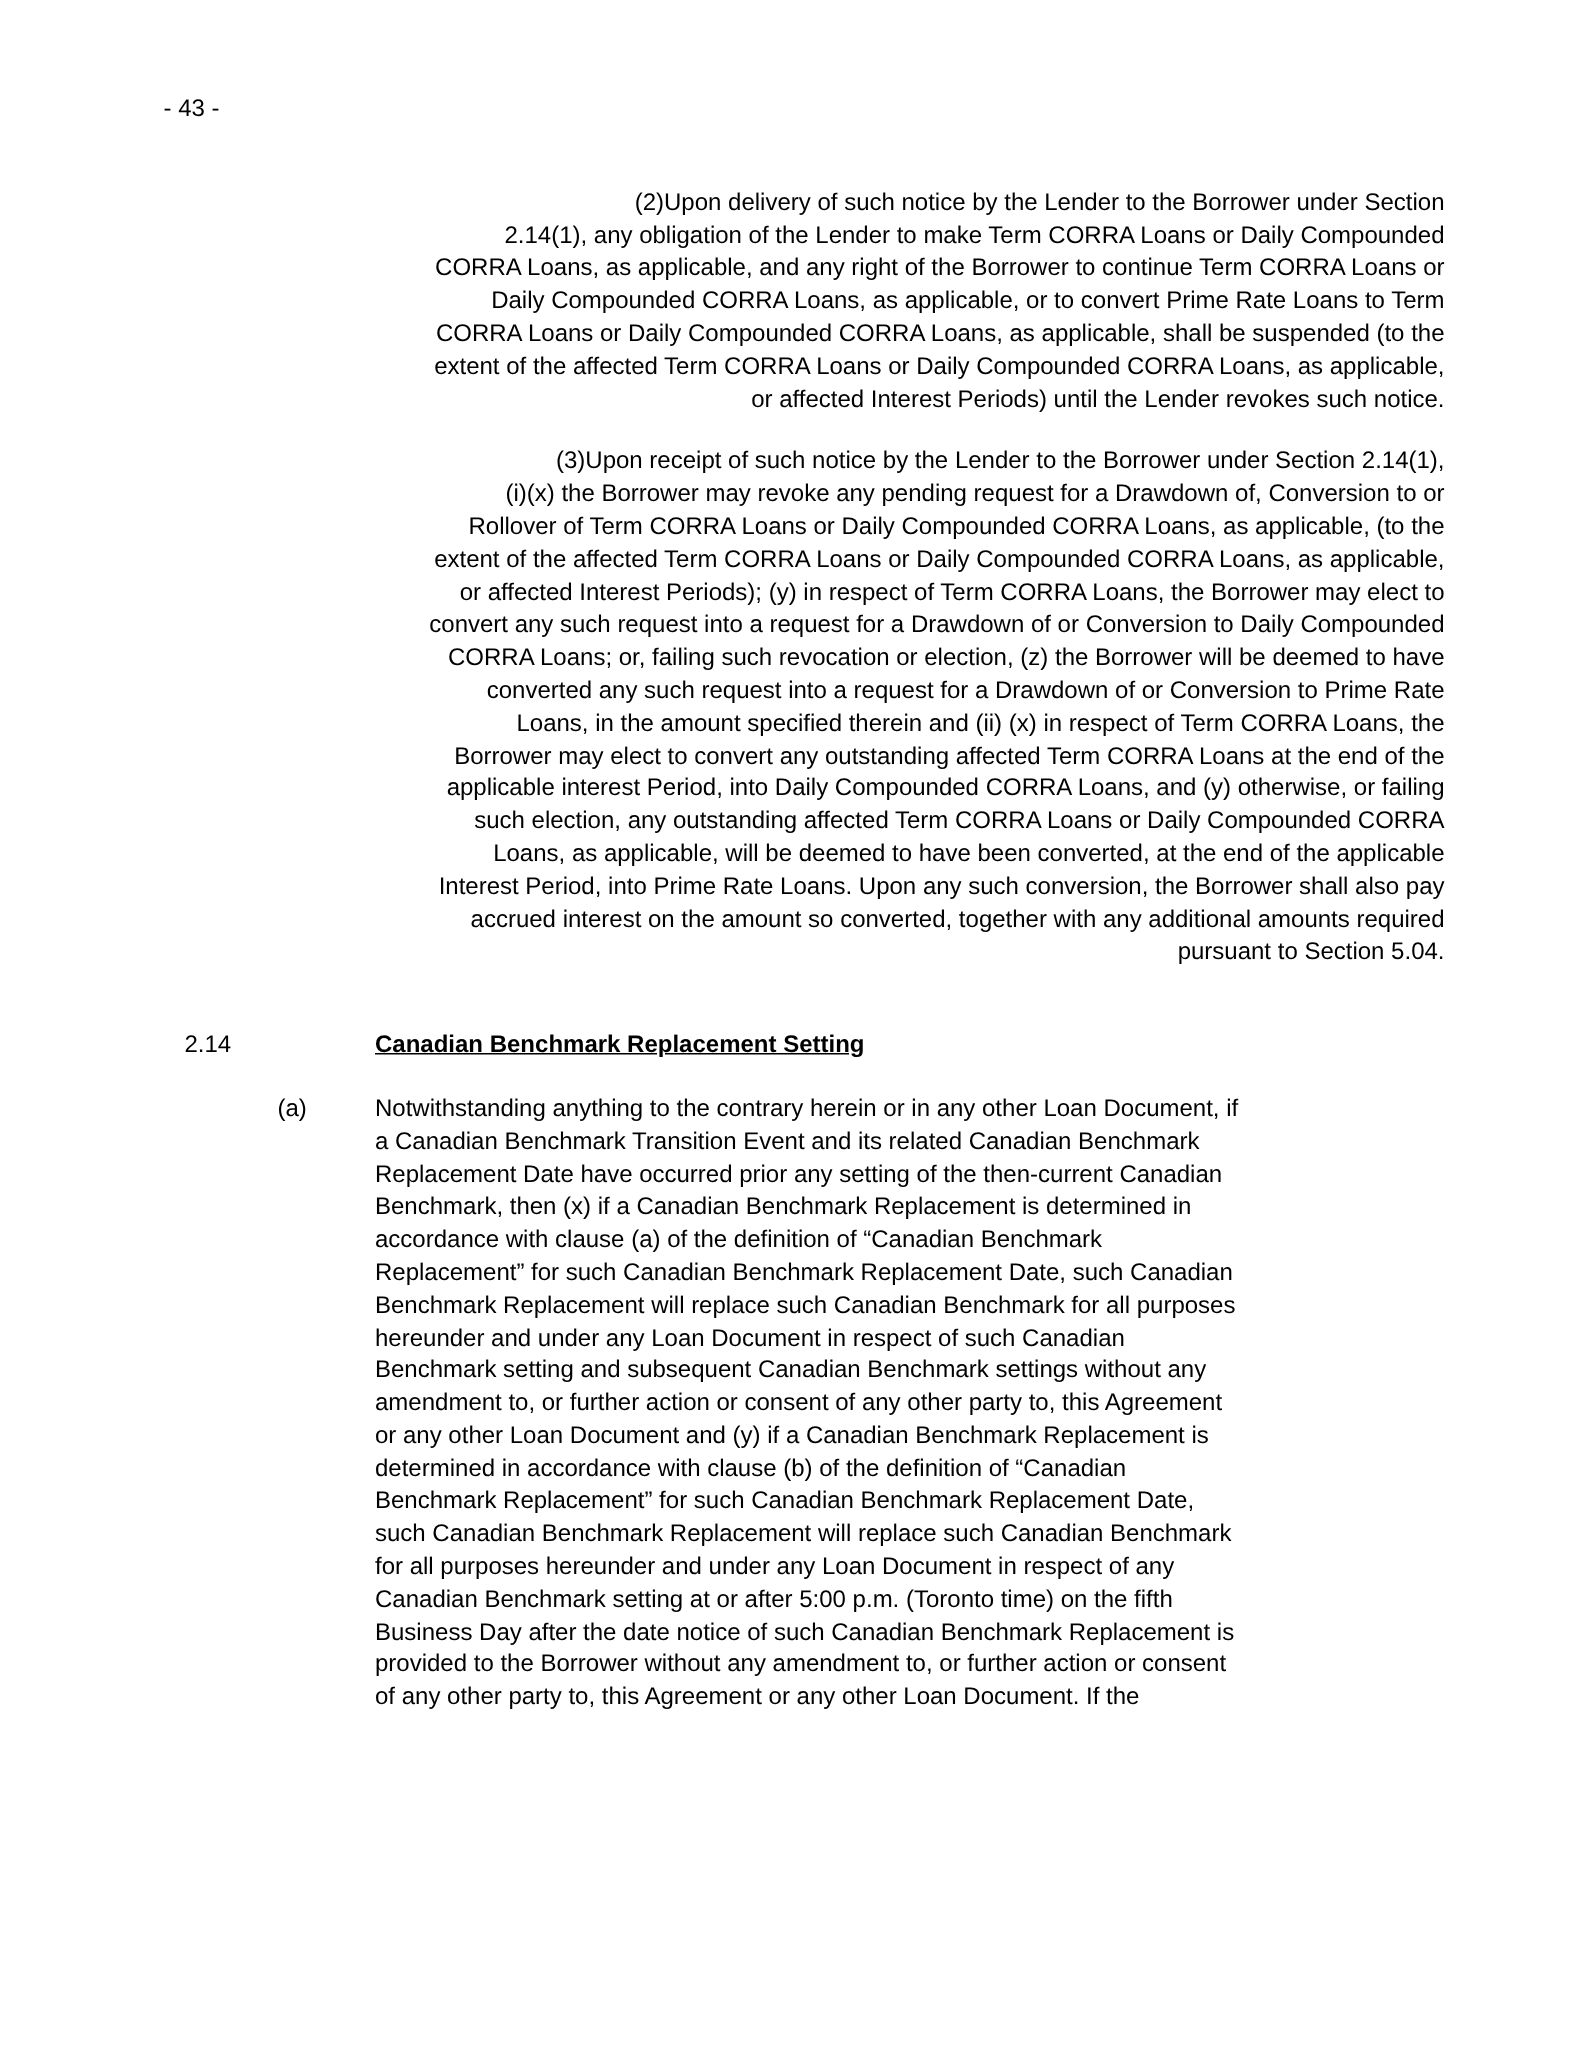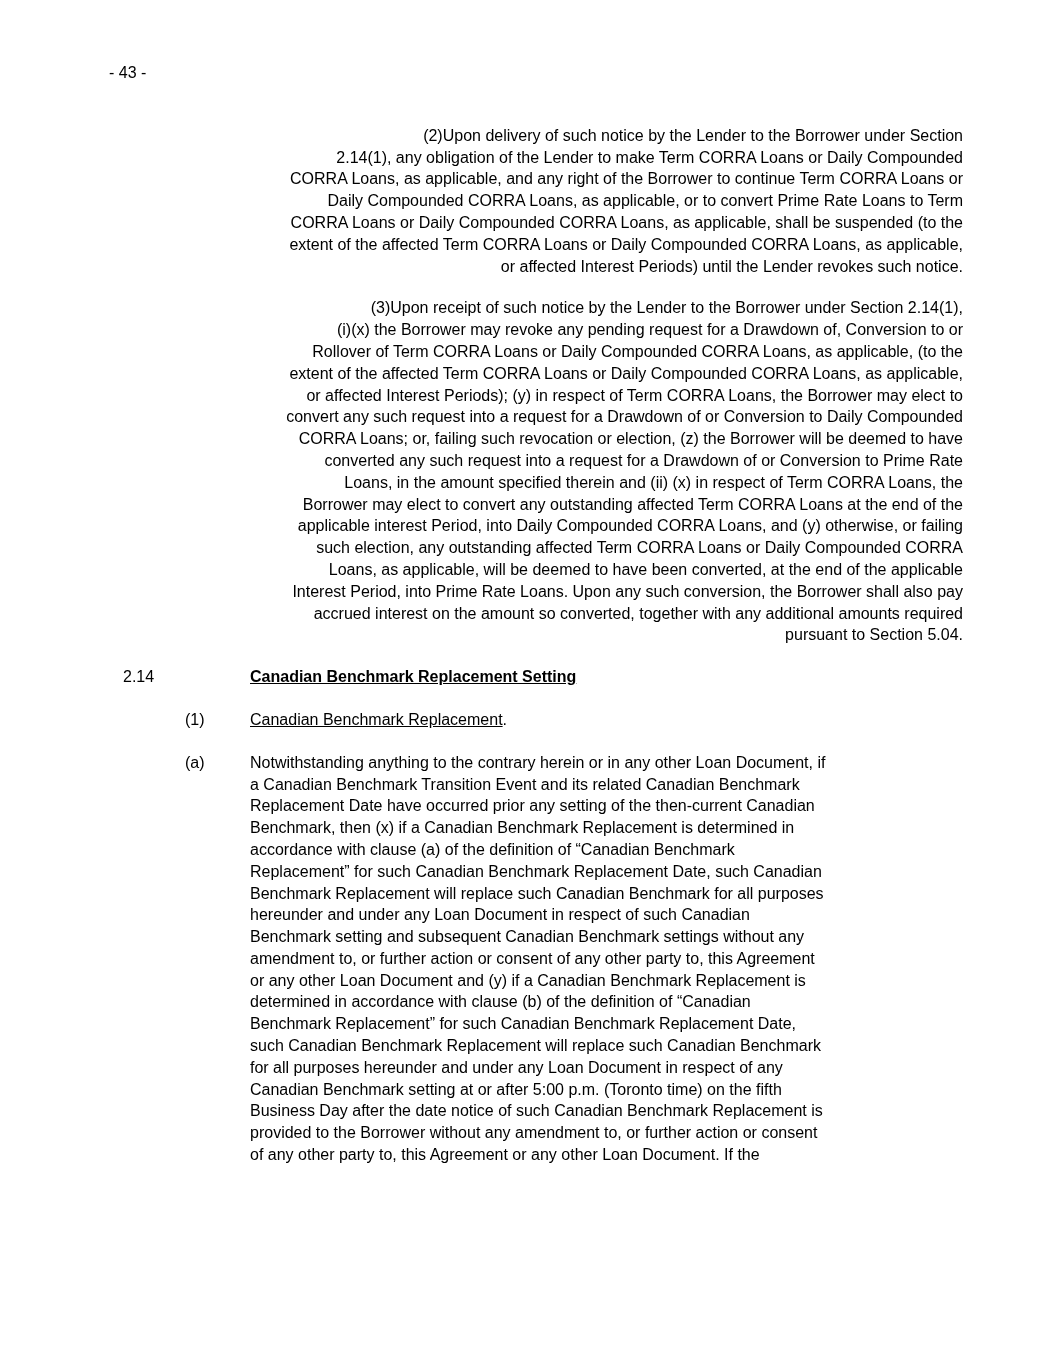--- a/index.html
+++ b/index.html
@@ -42,20 +42,21 @@
     width: 65px;
     text-indent: 0;
     white-space: normal;
   }
   .section-heading {
     margin: 0 0 21px 0;
   }
   .section-num {
     display: inline-block;
     width: 127px;
+    margin-top: 20px;
   }
   .section-title {
     font-weight: bold;
     text-decoration: underline;
     margin-top: 36px;
   }
   .clause-title-para {
     text-indent: 62px;
     margin: 0 0 21px 0;
   }
@@ -102,21 +103,20 @@
 Borrower may elect to convert any outstanding affected Term CORRA Loans at the end of the
 applicable interest Period, into Daily Compounded CORRA Loans, and (y) otherwise, or failing
 such election, any outstanding affected Term CORRA Loans or Daily Compounded CORRA
 Loans, as applicable, will be deemed to have been converted, at the end of the applicable
 Interest Period, into Prime Rate Loans. Upon any such conversion, the Borrower shall also pay
 accrued interest on the amount so converted, together with any additional amounts required
 pursuant to Section 5.04.</span></p>
 
   <p class="section-heading"><span class="section-num">2.14</span><span class="section-title">Canadian Benchmark Replacement Setting</span></p>
 
-  <p class="clause-title-para"><span class="pnum">(1)</span><span class="underlined">Canadian Benchmark Replacement</span><span>.</span></p>
 
   <div class="clause-a">
       <span class="clause-label">(a)</span>
       <div class="clause-body">Notwithstanding anything to the contrary herein or in any other Loan Document, if
 a Canadian Benchmark Transition Event and its related Canadian Benchmark
 Replacement Date have occurred prior any setting of the then-current Canadian
 Benchmark, then (x) if a Canadian Benchmark Replacement is determined in
 accordance with clause (a) of the definition of “Canadian Benchmark
 Replacement” for such Canadian Benchmark Replacement Date, such Canadian
 Benchmark Replacement will replace such Canadian Benchmark for all purposes

